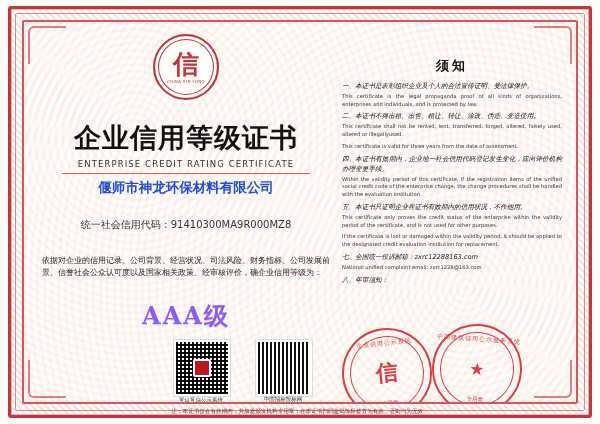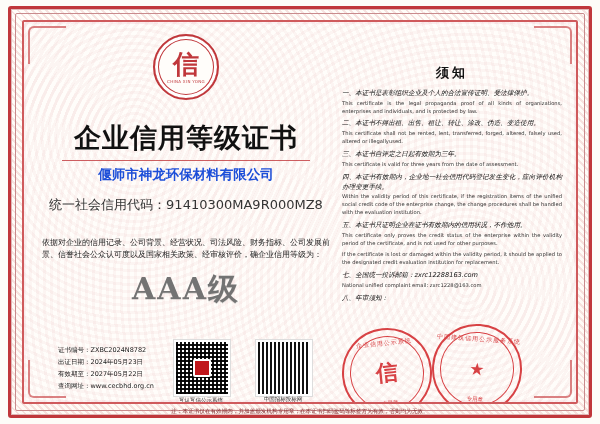--- a/index.html
+++ b/index.html
@@ -53,28 +53,28 @@
   }
   .seal-logo .zi{font-family:"DejaVu Serif","Liberation Serif",serif;font-size:26px;font-weight:bold;line-height:1;}
   .seal-logo .en{font-size:4px;letter-spacing:.3px;margin-top:2px;}
   .title-cn{
     font-family:"DejaVu Serif","Liberation Serif",serif;
     font-size:27px;font-weight:bold;color:#111;letter-spacing:1px;margin-top:20px;
   }
   .title-en{font-size:8.5px;color:#333;letter-spacing:1.1px;margin-top:3px;}
   .rule{height:1px;background:#c0373b;margin:4px 26px 5px;opacity:.8;}
   .company{font-family:Liberation Sans, sans-serif;font-size:13.5px;font-weight:bold;color:#1d4ed8;}
-  .usci{font-size:13px;color:#333;margin-top:12px;}
+  .usci{font-size:10px;color:#333;margin-top:21px;}
   .desc{
     font-size:8px;color:#222;line-height:1.55;text-align:justify;
     margin:23px 6px 0;
   }
   .grade{
     font-family:"DejaVu Serif","Liberation Serif",serif;
-    font-size:30px;font-weight:bold;color:#737373;letter-spacing:2px;margin-top:7px;
+    font-size:24px;font-weight:bold;color:#8b5cf6;letter-spacing:2px;margin-top:20px;
     text-shadow:0 1px 0 rgba(0,0,0,.12);
   }
 
   
   .meta{position:absolute;left:34px;top:322px;font-size:6.5px;color:#222;line-height:1.85;text-align:left;}
   .qr{
     position:absolute;left:150px;top:318px;width:52px;height:52px;
     background:
       repeating-linear-gradient(90deg,#111 0 2px,#fff 2px 4px),
       repeating-linear-gradient(0deg,#111 0 2px,#fff 2px 4px);
@@ -88,21 +88,21 @@
   .qr2{
     position:absolute;left:232px;top:318px;width:52px;height:52px;
     background:
       repeating-linear-gradient(90deg,#111 0 2px,#fff 2px 4px),
       repeating-linear-gradient(0deg,#111 0 2px,#fff 2px 4px);
     border:2px solid #fff;outline:1px solid #ddd;
   }
   .qr2-cap{position:absolute;left:216px;top:374px;width:86px;text-align:center;font-size:5.5px;color:#333;}
 
   
-  .right{position:absolute;left:318px;top:42px;right:14px;}
+  .right{position:absolute;left:318px;top:35px;right:14px;}
   .notice-title{font-family:"DejaVu Serif","Liberation Serif",serif;font-size:13px;font-weight:bold;color:#111;text-align:center;letter-spacing:3px;}
   .notes{margin-top:7px;}
   .note{margin-bottom:4px;}
   .note .cn{font-size:6.6px;color:#111;line-height:1.5;text-align:justify;font-style:italic;}
   .note .en{font-size:5.2px;color:#333;line-height:1.5;text-align:justify;margin-top:1px;}
 
   
   .stamp{
     position:absolute;width:86px;height:86px;border-radius:50%;
     border:2.5px solid #d01b1f;color:#d01b1f;opacity:.82;
@@ -137,54 +137,48 @@
     <div class="corner br"></div>
 
     <div class="content">
 
       <div class="left">
         <div class="seal-logo">
           <span class="zi">信</span>
           <span class="en">CHINA XIN YONG</span>
         </div>
         <div class="title-cn">企业信用等级证书</div>
+        <div class="title-en">ENTERPRISE CREDIT RATING CERTIFICATE</div>
         <div class="rule"></div>
         <div class="company">偃师市神龙环保材料有限公司</div>
         <div class="usci">
           <span>统一社会信用代码：</span><span>91410300MA9R000MZ8</span>
         </div>
         <div class="desc">依据对企业的信用记录、公司背景、经营状况、司法风险、财务指标、公司发展前景、信誉社会公众认可度以及国家相关政策、经审核评价，确企业信用等级为：</div>
         <div class="grade">AAA级</div>
       </div>
 
-      <div class="meta">
-        <div><span>证书编号：</span><span>ZXBC2024N8782</span></div>
-        <div><span>出证日期：</span><span>2024年05月23日</span></div>
-        <div><span>有效期至：</span><span>2027年05月22日</span></div>
-        <div><span>查询网址：</span><span>www.cecbhd.org.cn</span></div>
-      </div>
 
       <div class="qr"></div>
       <div class="qr-cap">互认互信公示系统</div>
       <div class="qr2"></div>
       <div class="qr2-cap">中国招标投标网</div>
 
       <div class="right">
         <div class="notice-title">须知</div>
         <div class="notes">
           <div class="note">
               <div class="cn">一、本证书是表彰组织企业及个人的合法宣传证明、受法律保护。</div>
               <div class="en">This certificate is the legal propaganda proof of all kinds of organizations, enterprises and individuals, and is protected by law.</div>
             </div>
           <div class="note">
               <div class="cn">二、本证书不得出租、出售、租让、转让、涂改、伪造、变造使用。</div>
               <div class="en">This certificate shall not be rented, lent, transferred, forged, altered, falsely used, altered or illegallyused.</div>
             </div>
           <div class="note">
-              <div class="cn">三、本证书自评定之日起有效期为三年。</div>
               <div class="en">This certificate is valid for three years from the date of assessment.</div>
             </div>
           <div class="note">
               <div class="cn">四、本证书有效期内，企业地一社会信用代码登记发生变化，应向评价机构办理变更手续。</div>
               <div class="en">Within the validity period of this certificate, if the registration items of the unified social credit code of the enterprise change, the change procedures shall be handled with the evaluation institution.</div>
             </div>
           <div class="note">
               <div class="cn">五、本证书只证明企业在证书有效期内的信用状况，不作他用。</div>
               <div class="en">This certificate only proves the credit status of the enterprise within the validity period of the certificate, and is not used for other purposes.</div>
             </div>

